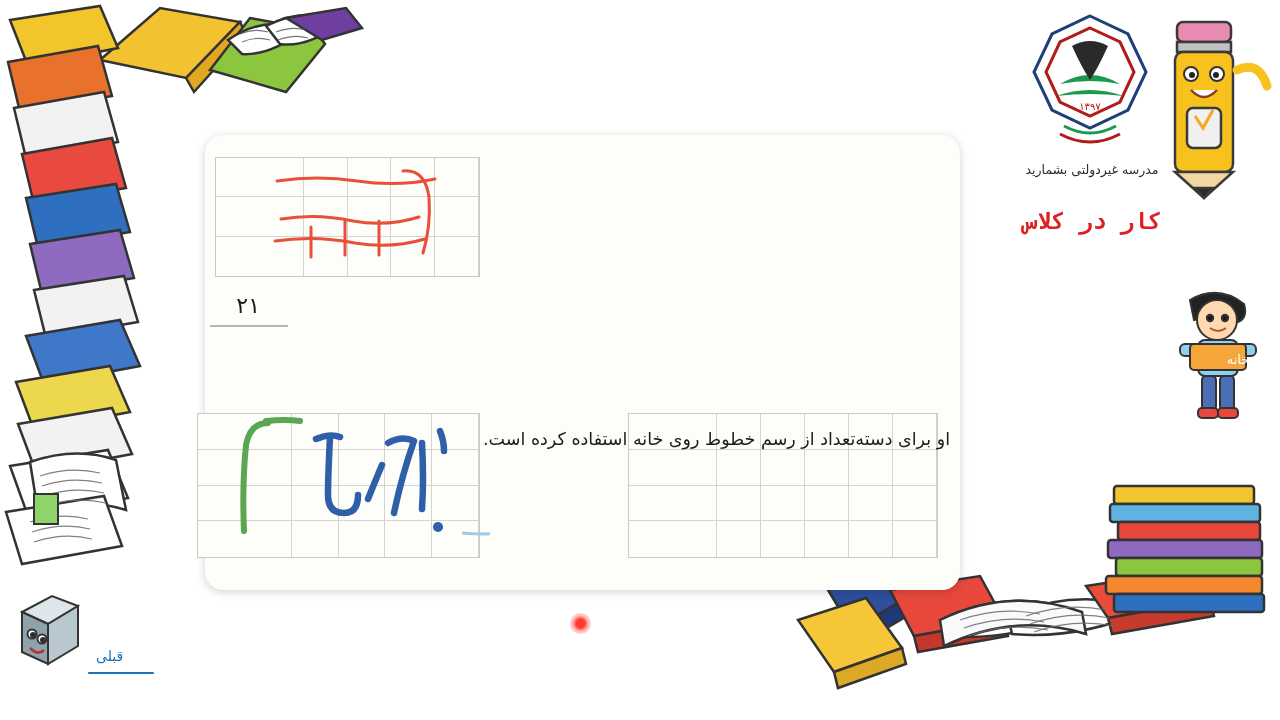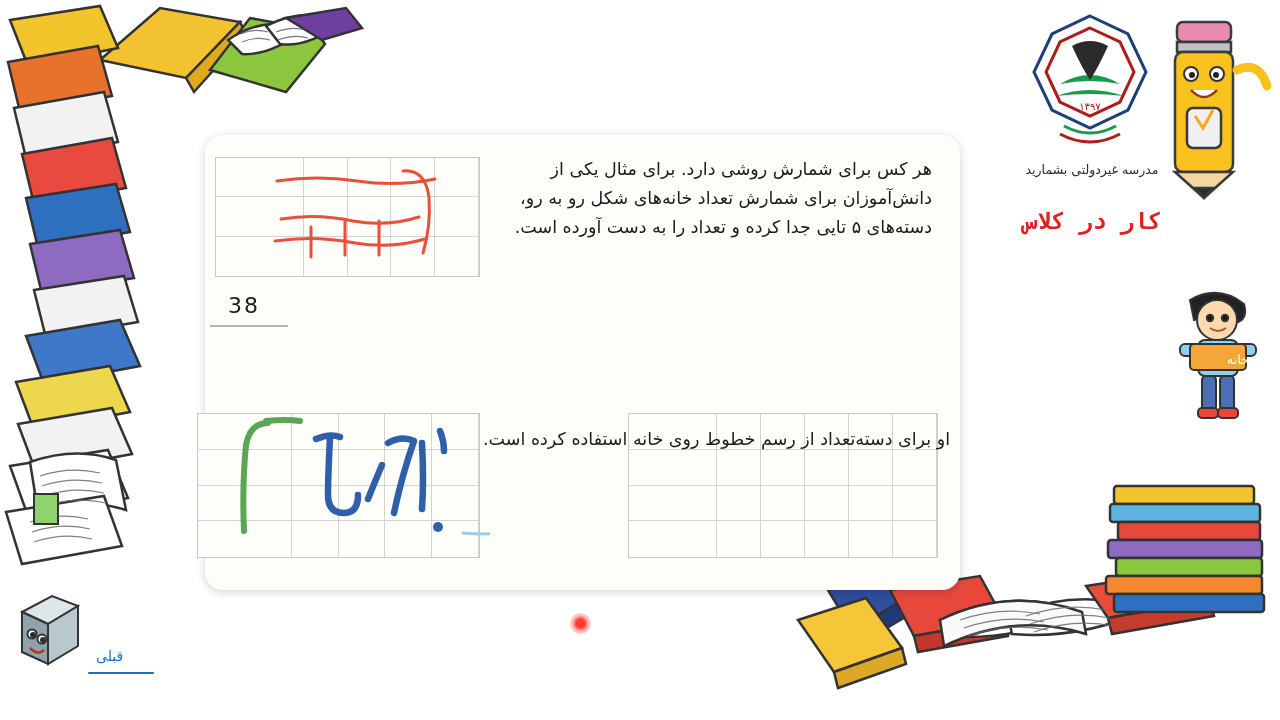--- a/index.html
+++ b/index.html
@@ -254,23 +254,20 @@
     <rect x="60" y="94" width="14" height="34" rx="4" fill="#4a6fb5"></rect>
     <rect x="38" y="126" width="20" height="10" rx="4" fill="#e8483c"></rect>
     <rect x="58" y="126" width="20" height="10" rx="4" fill="#e8483c"></rect>
     <rect x="30" y="62" width="56" height="26" rx="4" fill="#f4a63a"></rect>
   </g>
 </svg>
 <div id="boy-sign-label">خانه</div>
 
 <div id="worksheet">
 
-  <div class="para" id="intro-text">
-    <span>هر کس برای شمارش روشی دارد. برای مثال یکی از دانش‌آموزان برای شمارش تعداد خانه‌های شکل رو به رو، دسته‌های ۵ تایی جدا کرده و تعداد را به دست آورده است.</span>
-  </div>
 
   <div class="grid" id="grid-example">
     <div class="cell"></div>
       <div class="cell"></div>
       <div class="cell"></div>
       <div class="cell"></div>
       <div class="cell"></div>
       <div class="cell last-col"></div>
     <div class="cell"></div>
       <div class="cell"></div>
@@ -291,21 +288,21 @@
       <path d="M62 24 q40 -6 80 0 q40 6 78 -2"></path>
       <path d="M66 62 q36 -6 72 2 q34 6 66 -4"></path>
       <path d="M60 84 q40 -6 80 2 q36 6 70 -4"></path>
       <path d="M188 14 q22 -2 26 26 q2 30 -6 56"></path>
       <path d="M130 98 l0 -34"></path>
       <path d="M164 98 l0 -34"></path>
       <path d="M96 100 l0 -30"></path>
     </g>
   </svg>
 
-  <div id="example-count">38</div>
+  <div id="example-count">۲۱</div>
   <div id="example-count-underline"></div>
 
 
   <div class="grid" id="grid-left-answer">
     <div class="cell"></div>
       <div class="cell"></div>
       <div class="cell"></div>
       <div class="cell"></div>
       <div class="cell"></div>
       <div class="cell last-col"></div>

